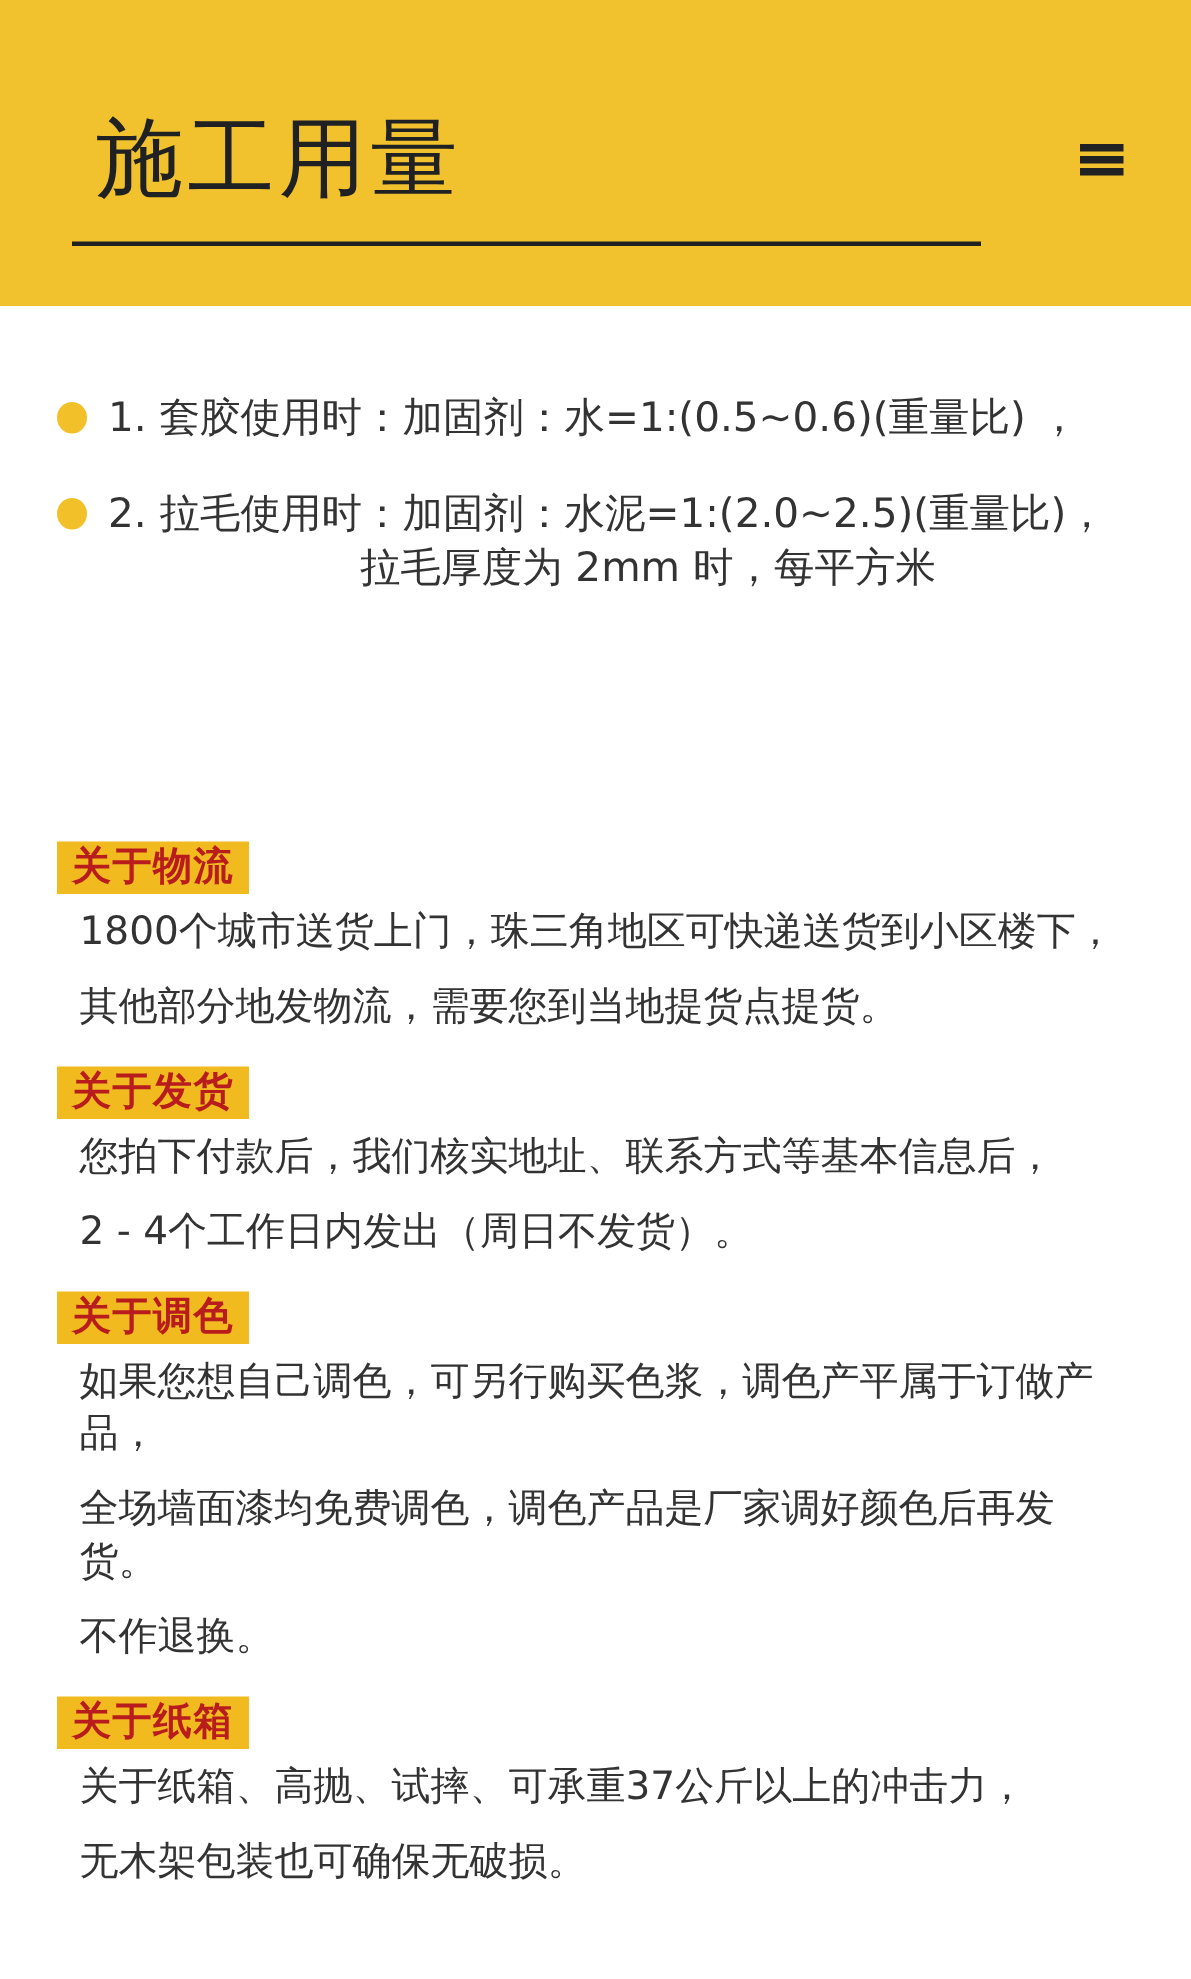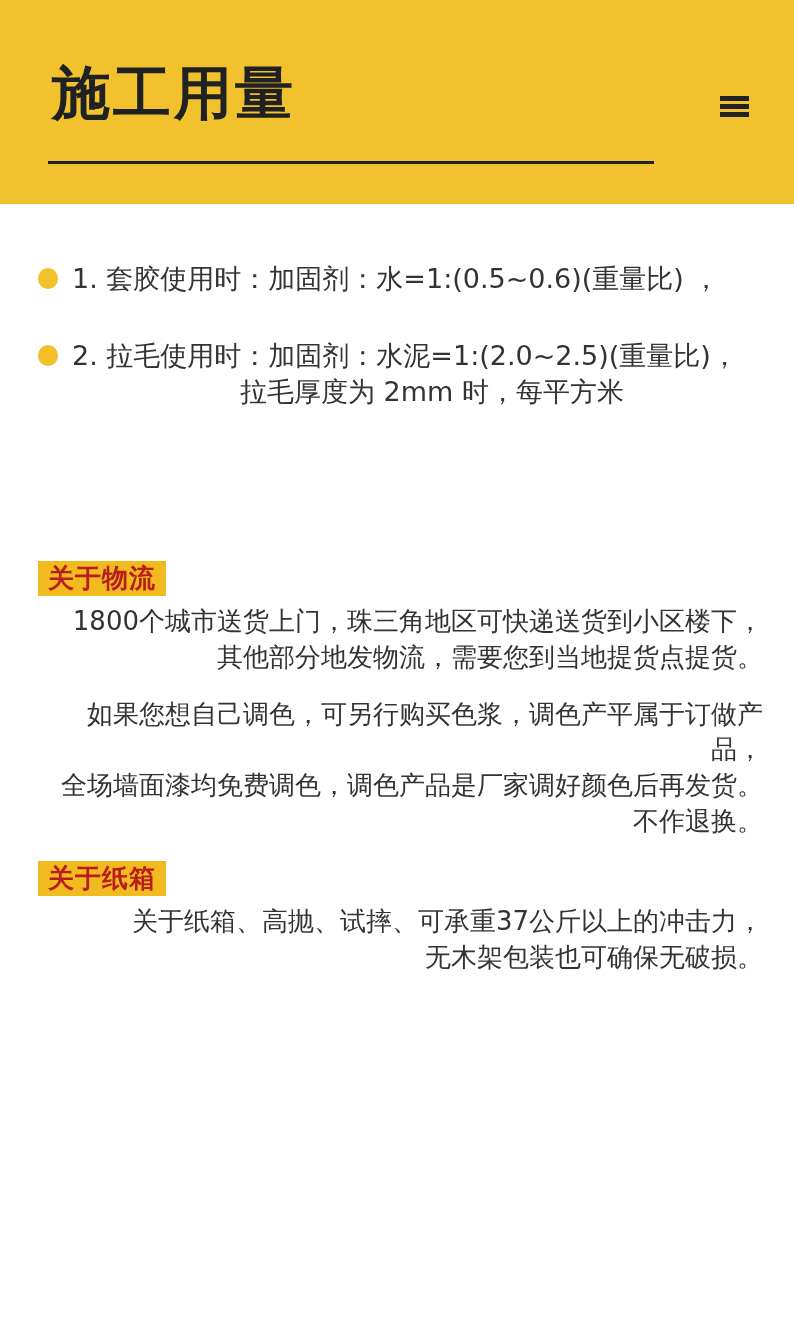--- a/index.html
+++ b/index.html
@@ -23,24 +23,24 @@
 
   
   .banner{
     position:relative;
     height:204px;
     background:var(--banner-bg);
   }
   .banner .banner-title{
     position:absolute;
     left:48px;top:56px;
-    margin:4px;
+    margin:16px;
     font-size:58px;
     line-height:1.15;
-    font-weight:700;
+    font-weight:400;
     letter-spacing:3px;
     color:var(--ink);
     white-space:nowrap;
   }
   .banner .title-underline{
     position:absolute;
     left:48px;top:161px;
     width:606px;height:3px;
     background:var(--ink);
   }
@@ -60,21 +60,21 @@
   .usage{
     height:314px;
     padding:57px 30px 0 72px;
   }
   .usage-item{
     position:relative;
     font-size:27px;
     line-height:36px;
     color:var(--body-ink);
   }
-  .usage-item + .usage-item{margin-top:41px;}
+  .usage-item + .usage-item{margin-top:28px;}
   .usage-item .dot{
     position:absolute;
     left:-34px;top:7px;
     width:20px;height:21px;
     border-radius:50%;
     background:var(--dot);
   }
   .usage-item .u-line2{margin-left:168px;}
 
   
@@ -86,25 +86,24 @@
     display:inline-block;
     background:var(--badge-bg);
     color:#b91c1c;
     font-size:26px;
     font-weight:700;
     line-height:35px;
     padding:0 10px;
     letter-spacing:1px;
   }
   .info-item p{
-    margin:1px;
+    margin:15px;
     font-size:26px;
     line-height:35px;
     color:var(--body-ink);
-    text-align:right;
   }
   .info-item p:first-of-type{margin-top:8px;}
 </style>
 </head>
 <body>
 
 <div class="page">
 
   <section class="banner">
     <h1 class="banner-title">施工用量</h1>
@@ -130,22 +129,28 @@
 
 
   <section class="info">
 
     <div class="info-item">
       <div class="badge">关于物流</div>
       <p>1800个城市送货上门，珠三角地区可快递送货到小区楼下，</p>
       <p>其他部分地发物流，需要您到当地提货点提货。</p>
     </div>
 
+    <div class="info-item">
+      <div class="badge">关于发货</div>
+      <p>您拍下付款后，我们核实地址、联系方式等基本信息后，</p>
+      <p>2 - 4个工作日内发出（周日不发货）。</p>
+    </div>
 
     <div class="info-item">
+      <div class="badge">关于调色</div>
       <p>如果您想自己调色，可另行购买色浆，调色产平属于订做产品，</p>
       <p>全场墙面漆均免费调色，调色产品是厂家调好颜色后再发货。</p>
       <p>不作退换。</p>
     </div>
 
     <div class="info-item">
       <div class="badge">关于纸箱</div>
       <p>关于纸箱、高抛、试摔、可承重37公斤以上的冲击力，</p>
       <p>无木架包装也可确保无破损。</p>
     </div>

